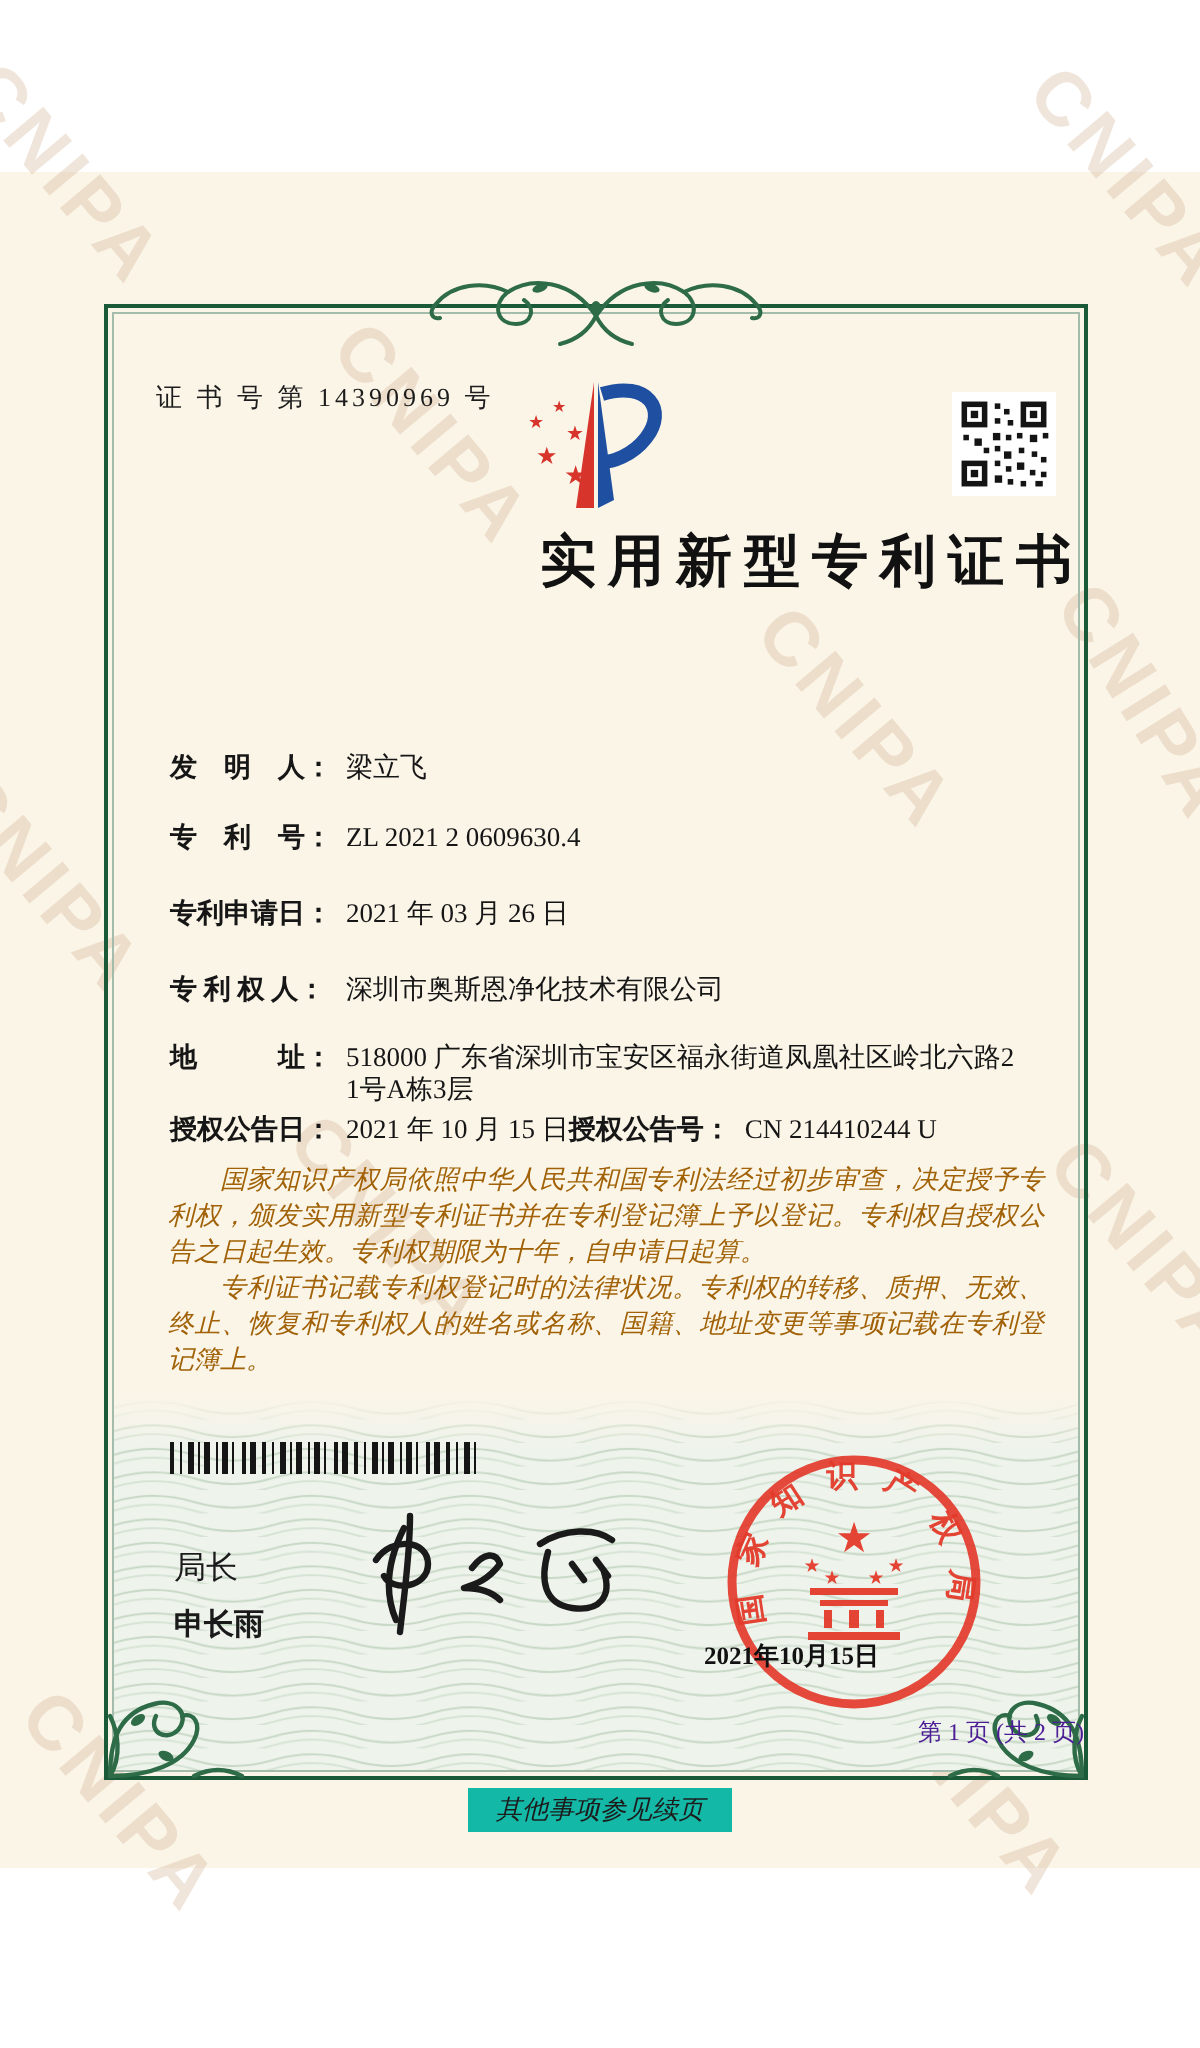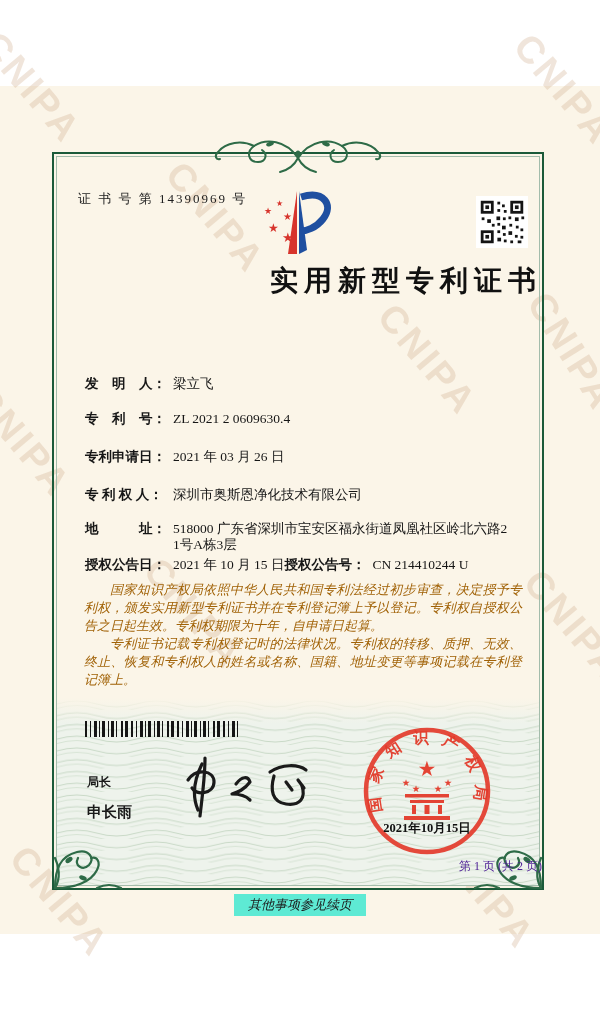--- a/index.html
+++ b/index.html
@@ -28,31 +28,31 @@
   .guilloche-fade { position:absolute; left:0; right:0; top:0; height:26px;
                     background:linear-gradient(#fbf5e8, rgba(251,245,232,0)); }
   .barcode { position:absolute; left:31px; top:567px; width:154px; height:16px;
     background:repeating-linear-gradient(90deg,
       #151515 0 2px, rgba(0,0,0,0) 2px 5px, #151515 5px 6px, rgba(0,0,0,0) 6px 9px,
       #151515 9px 12px, rgba(0,0,0,0) 12px 14px, #151515 14px 15px, rgba(0,0,0,0) 15px 17px,
       #151515 17px 20px, rgba(0,0,0,0) 20px 23px, #151515 23px 24px, rgba(0,0,0,0) 24px 26px,
       #151515 26px 29px, rgba(0,0,0,0) 29px 31px, #151515 31px 32px, rgba(0,0,0,0) 32px 36px,
       #151515 36px 38px, rgba(0,0,0,0) 38px 40px, #151515 40px 43px, rgba(0,0,0,0) 43px 46px); }
   .director-title { position:absolute; left:33px; top:620px; font-family:"Liberation Sans",sans-serif;
-                    font-weight:700; font-size:12px; color:#1a1a1a; }
+                    font-weight:400; font-size:16px; color:#1a1a1a; }
   .director-name { position:absolute; left:33px; top:649px; font-family:"Liberation Sans",sans-serif;
                    font-weight:600; font-size:15px; color:#1a1a1a; }
   .signature { position:absolute; left:120px; top:596px; width:150px; height:72px; }
   .seal { position:absolute; left:306px; top:570px; width:134px; height:134px; }
-  .seal-date { position:absolute; left:298px; top:666px; width:150px; text-align:center;
+  .seal-date { position:absolute; left:298px; top:666px; width:150px; 
                font-size:12.5px; font-weight:700; color:#111; z-index:4; }
   .page-info { position:absolute; left:0; top:704px; width:100%; text-align:right;
                font-size:12px; color:#4c1d95; z-index:4; }
   .cont-note { position:absolute; left:0; top:894px; width:100%; text-align:center; z-index:3; }
-  .cont-note span { display:inline-block; background:#5eead4; padding:2px 14px; font-size:13px;
+  .cont-note span { display:inline-block; background:#14b8a6; padding:2px 14px; font-size:13px;
                     font-style:italic; color:#1c1c1c; }
   .ornament-top { position:absolute; left:50%; top:-22px; transform:translateX(-50%); }
   .corner { position:absolute; bottom:-8px; width:78px; height:78px; }
   .corner.left { left:-7px; }
   .corner.right { right:-7px; transform:scaleX(-1); }
 </style>
 </head>
 <body>
 
 <div class="photo">

